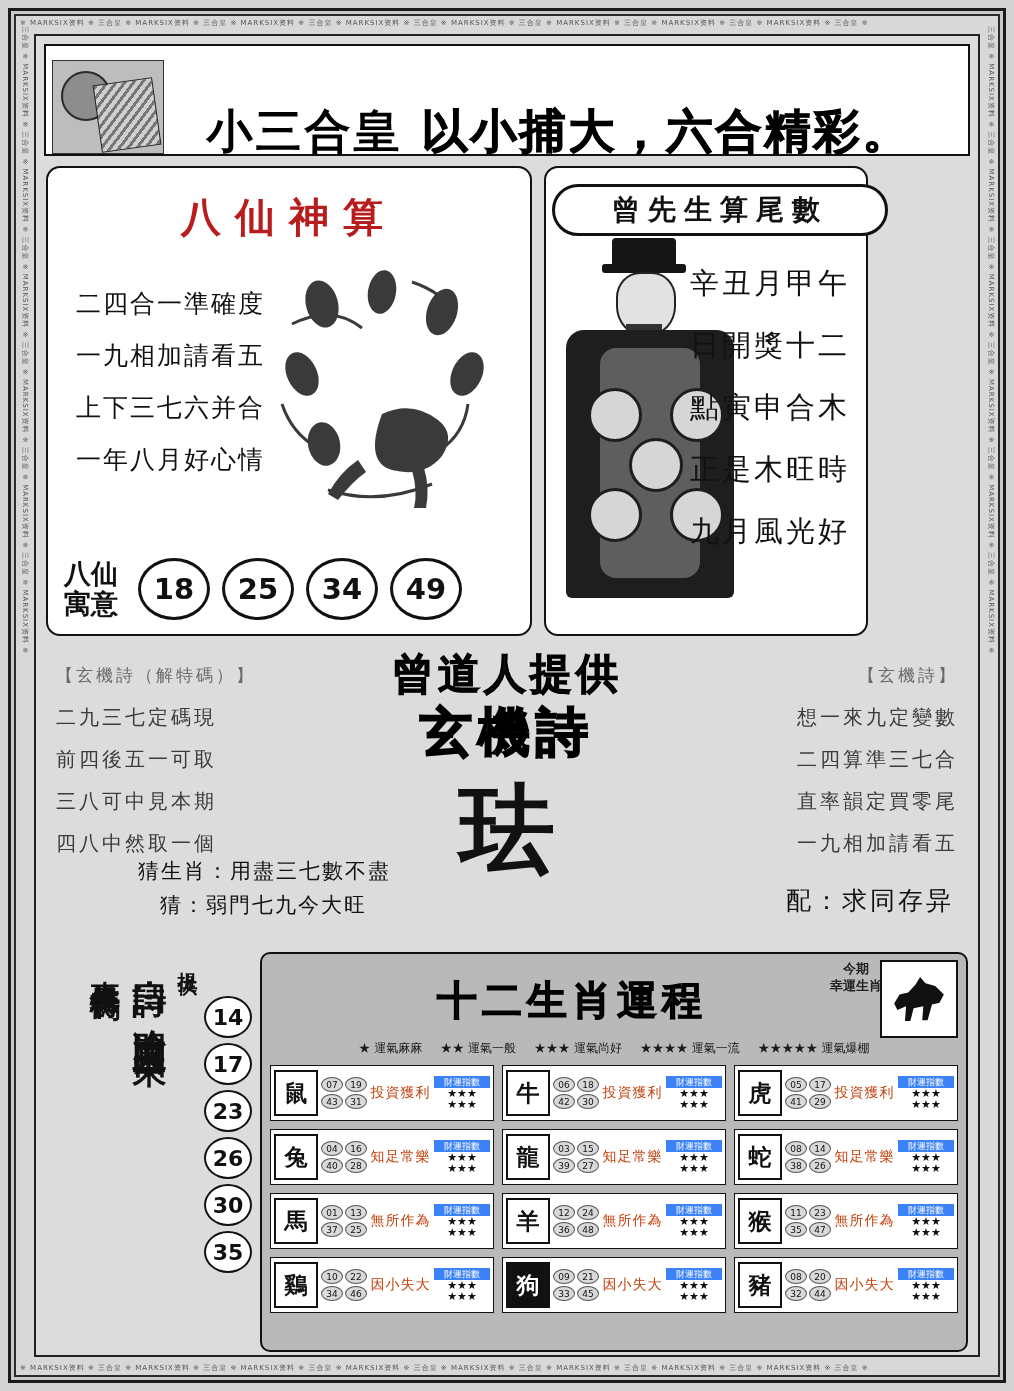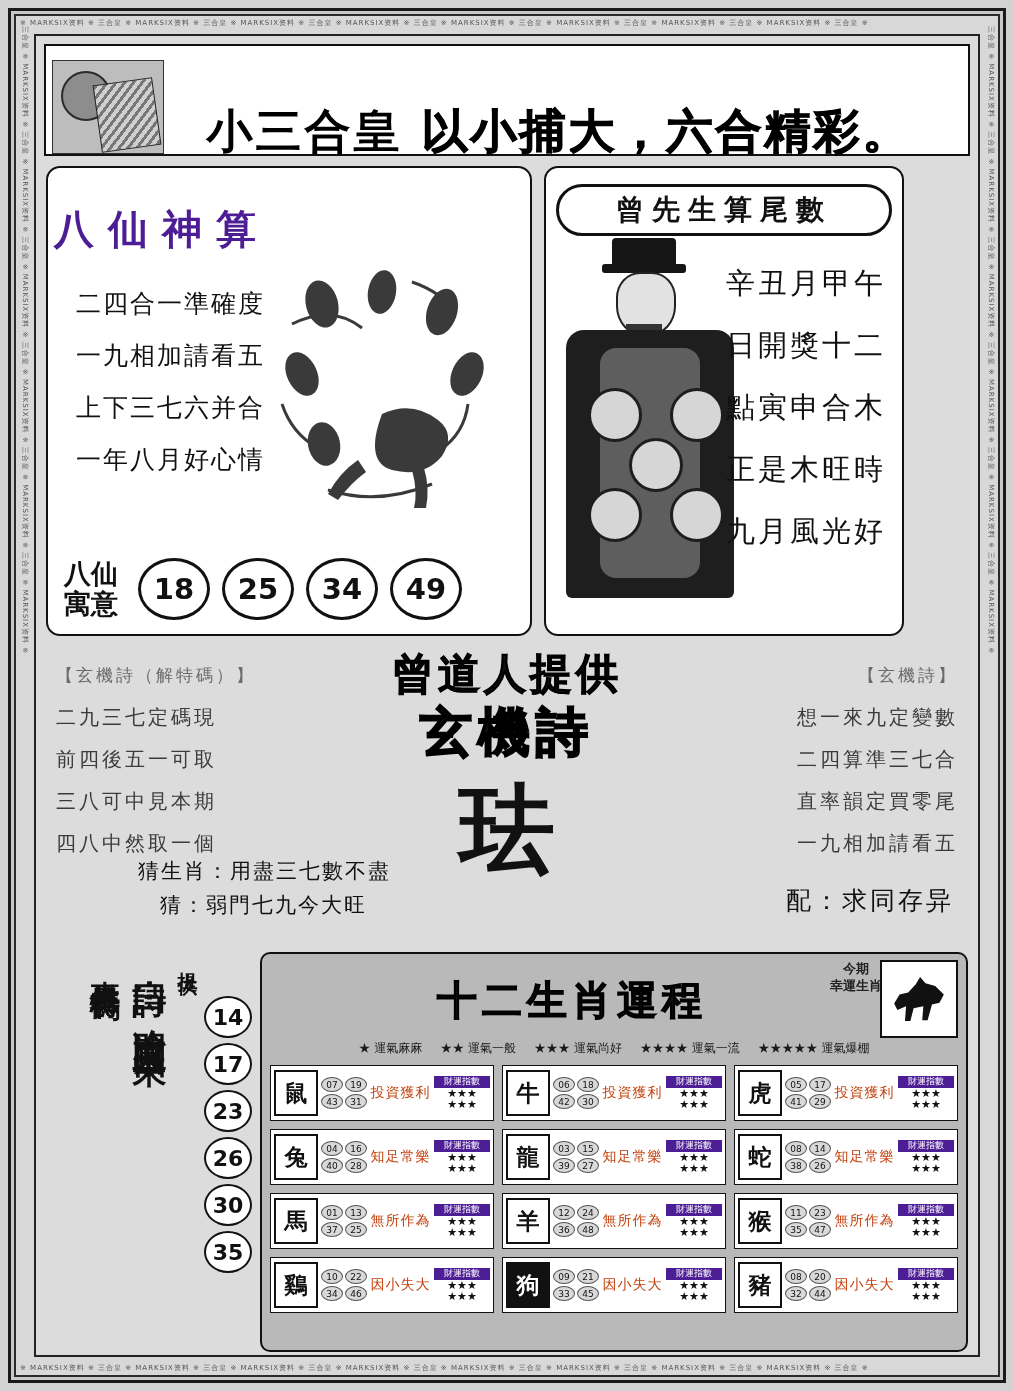--- a/index.html
+++ b/index.html
@@ -82,24 +82,24 @@
     padding-right:14px;white-space:nowrap;
   }
   .masthead-title .t2{ -webkit-text-stroke:1px #000; }
   
   .top-row{display:flex;gap:12px;margin:10px 6px 0 6px;}
   .panel{
     background:#fff;border:2px solid #111;border-radius:14px;
     position:relative;
   }
   .panel-left{width:486px;height:470px;padding:6px;box-sizing:border-box;}
-  .panel-right{width:360px;height:470px;padding:6px;box-sizing:border-box;}
+  .panel-right{width:324px;height:470px;padding:6px;box-sizing:border-box;}
   .bagua-title{
-    text-align:left;font-size:40px;font-weight:bold;letter-spacing:14px;
-    margin:28px 0 4px 0;color:#4c1d95;
+    text-align:center;font-size:40px;font-weight:bold;letter-spacing:14px;
+    margin:16px 0 4px 0;color:#b91c1c;
     font-family:"DejaVu Serif","Liberation Serif",serif;
   }
   .poem-left{
     position:absolute;left:28px;top:110px;
     font-size:25px;line-height:52px;color:#111;letter-spacing:2px;
     font-family:"DejaVu Serif","Liberation Serif",serif;
   }
   .bagua-art{
     position:absolute;right:18px;top:96px;width:250px;height:250px;
   }
@@ -268,22 +268,22 @@
     color:#111;
   }
   .zdesc{
     flex:1;text-align:center;font-size:14px;color:#c2410c;letter-spacing:1px;
     font-family:"DejaVu Serif","Liberation Serif",serif;
   }
   .zstars{
     width:56px;flex:0 0 auto;text-align:center;
   }
   .zstars .lbl{
-    font-size:9px;background:#4c1d95;color:#fff;display:block;line-height:12px;
-    font-family:Liberation Mono, monospace;
+    font-size:9px;background:#3b82f6;color:#fff;display:block;line-height:12px;
+    font-family:Liberation Serif, serif;
   }
   .zstars .st{font-size:11px;line-height:11px;color:#111;letter-spacing:0px;}
 </style>
 </head>
 <body>
 
 <div class="page">
   <div class="border-outer"></div>
   <div class="border-mid"></div>
   <div class="border-inner"></div>

